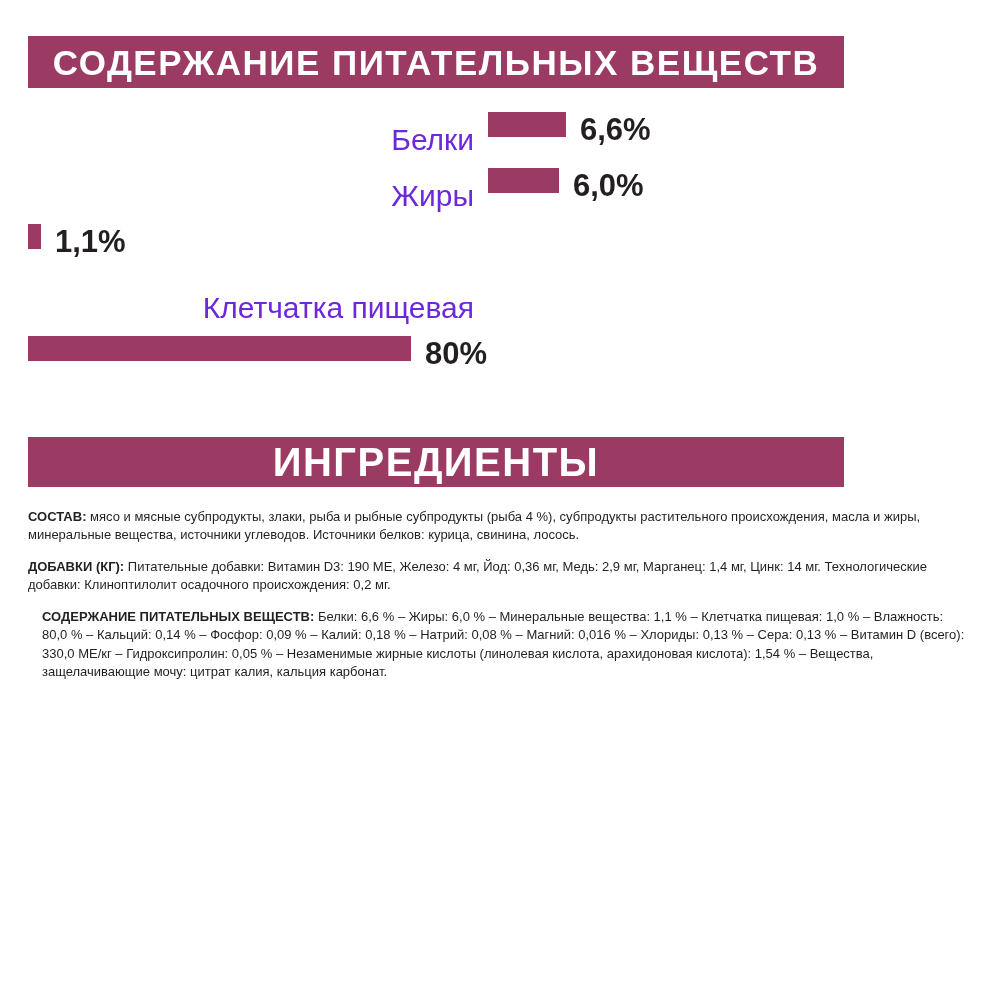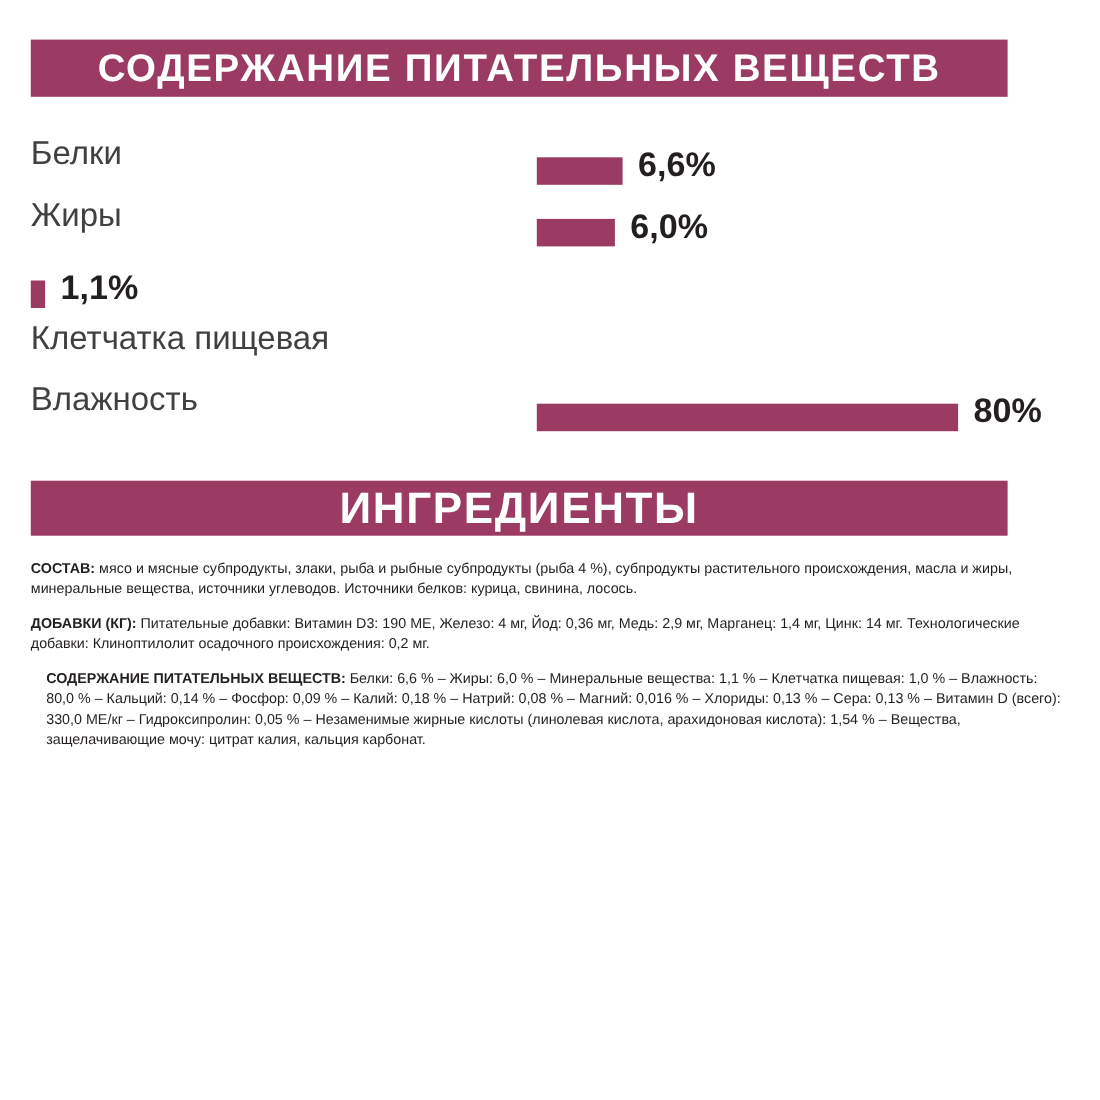--- a/index.html
+++ b/index.html
@@ -18,21 +18,21 @@
     position: relative;
     width: 1000px;
     height: 1000px;
     box-sizing: border-box;
   }
 
   
   .band {
     position: absolute;
     left: 28px;
-    width: 888px;
+    width: 816px;
     background: #9b3b63;
     display: flex;
     align-items: center;
     justify-content: center;
   }
   .band-title {
     color: #ffffff;
     font-weight: bold;
     letter-spacing: 1.5px;
     text-align: center;
@@ -61,30 +61,31 @@
     width: 944px;
     height: 292px;
   }
   .bar-row {
     display: flex;
     align-items: center;
     height: 56px;
   }
   .bar-label {
     width: 460px;
+    text-align: right;
     padding-right: 14px;
     font-size: 30px;
-    color: #404040;
+    color: #6d28d9;
     white-space: nowrap;
     box-sizing: border-box;
   }
   .bar-wrap {
     flex: 1;
     display: flex;
-    align-items: flex-end;
+    align-items: flex-start;
     height: 100%;
   }
   .bar {
     height: 25px;
     background: #9b3b63;
     min-width: 2px;
   }
   .bar-value {
     font-size: 31px;
     font-weight: bold;
@@ -146,21 +147,20 @@
         <div class="bar" style="width:13px"></div>
         <div class="bar-value">1,1%</div>
       </div>
     </div>
 
     <div class="bar-row">
       <div class="bar-label">Клетчатка пищевая</div>
     </div>
 
     <div class="bar-row">
-      <div class="bar-label">Влажность</div>
       <div class="bar-wrap">
         <div class="bar" style="width:383px"></div>
         <div class="bar-value">80%</div>
       </div>
     </div>
 
   </div>
 
   <div class="band" id="ingredients-band">
     <div class="band-title">ИНГРЕДИЕНТЫ</div>

